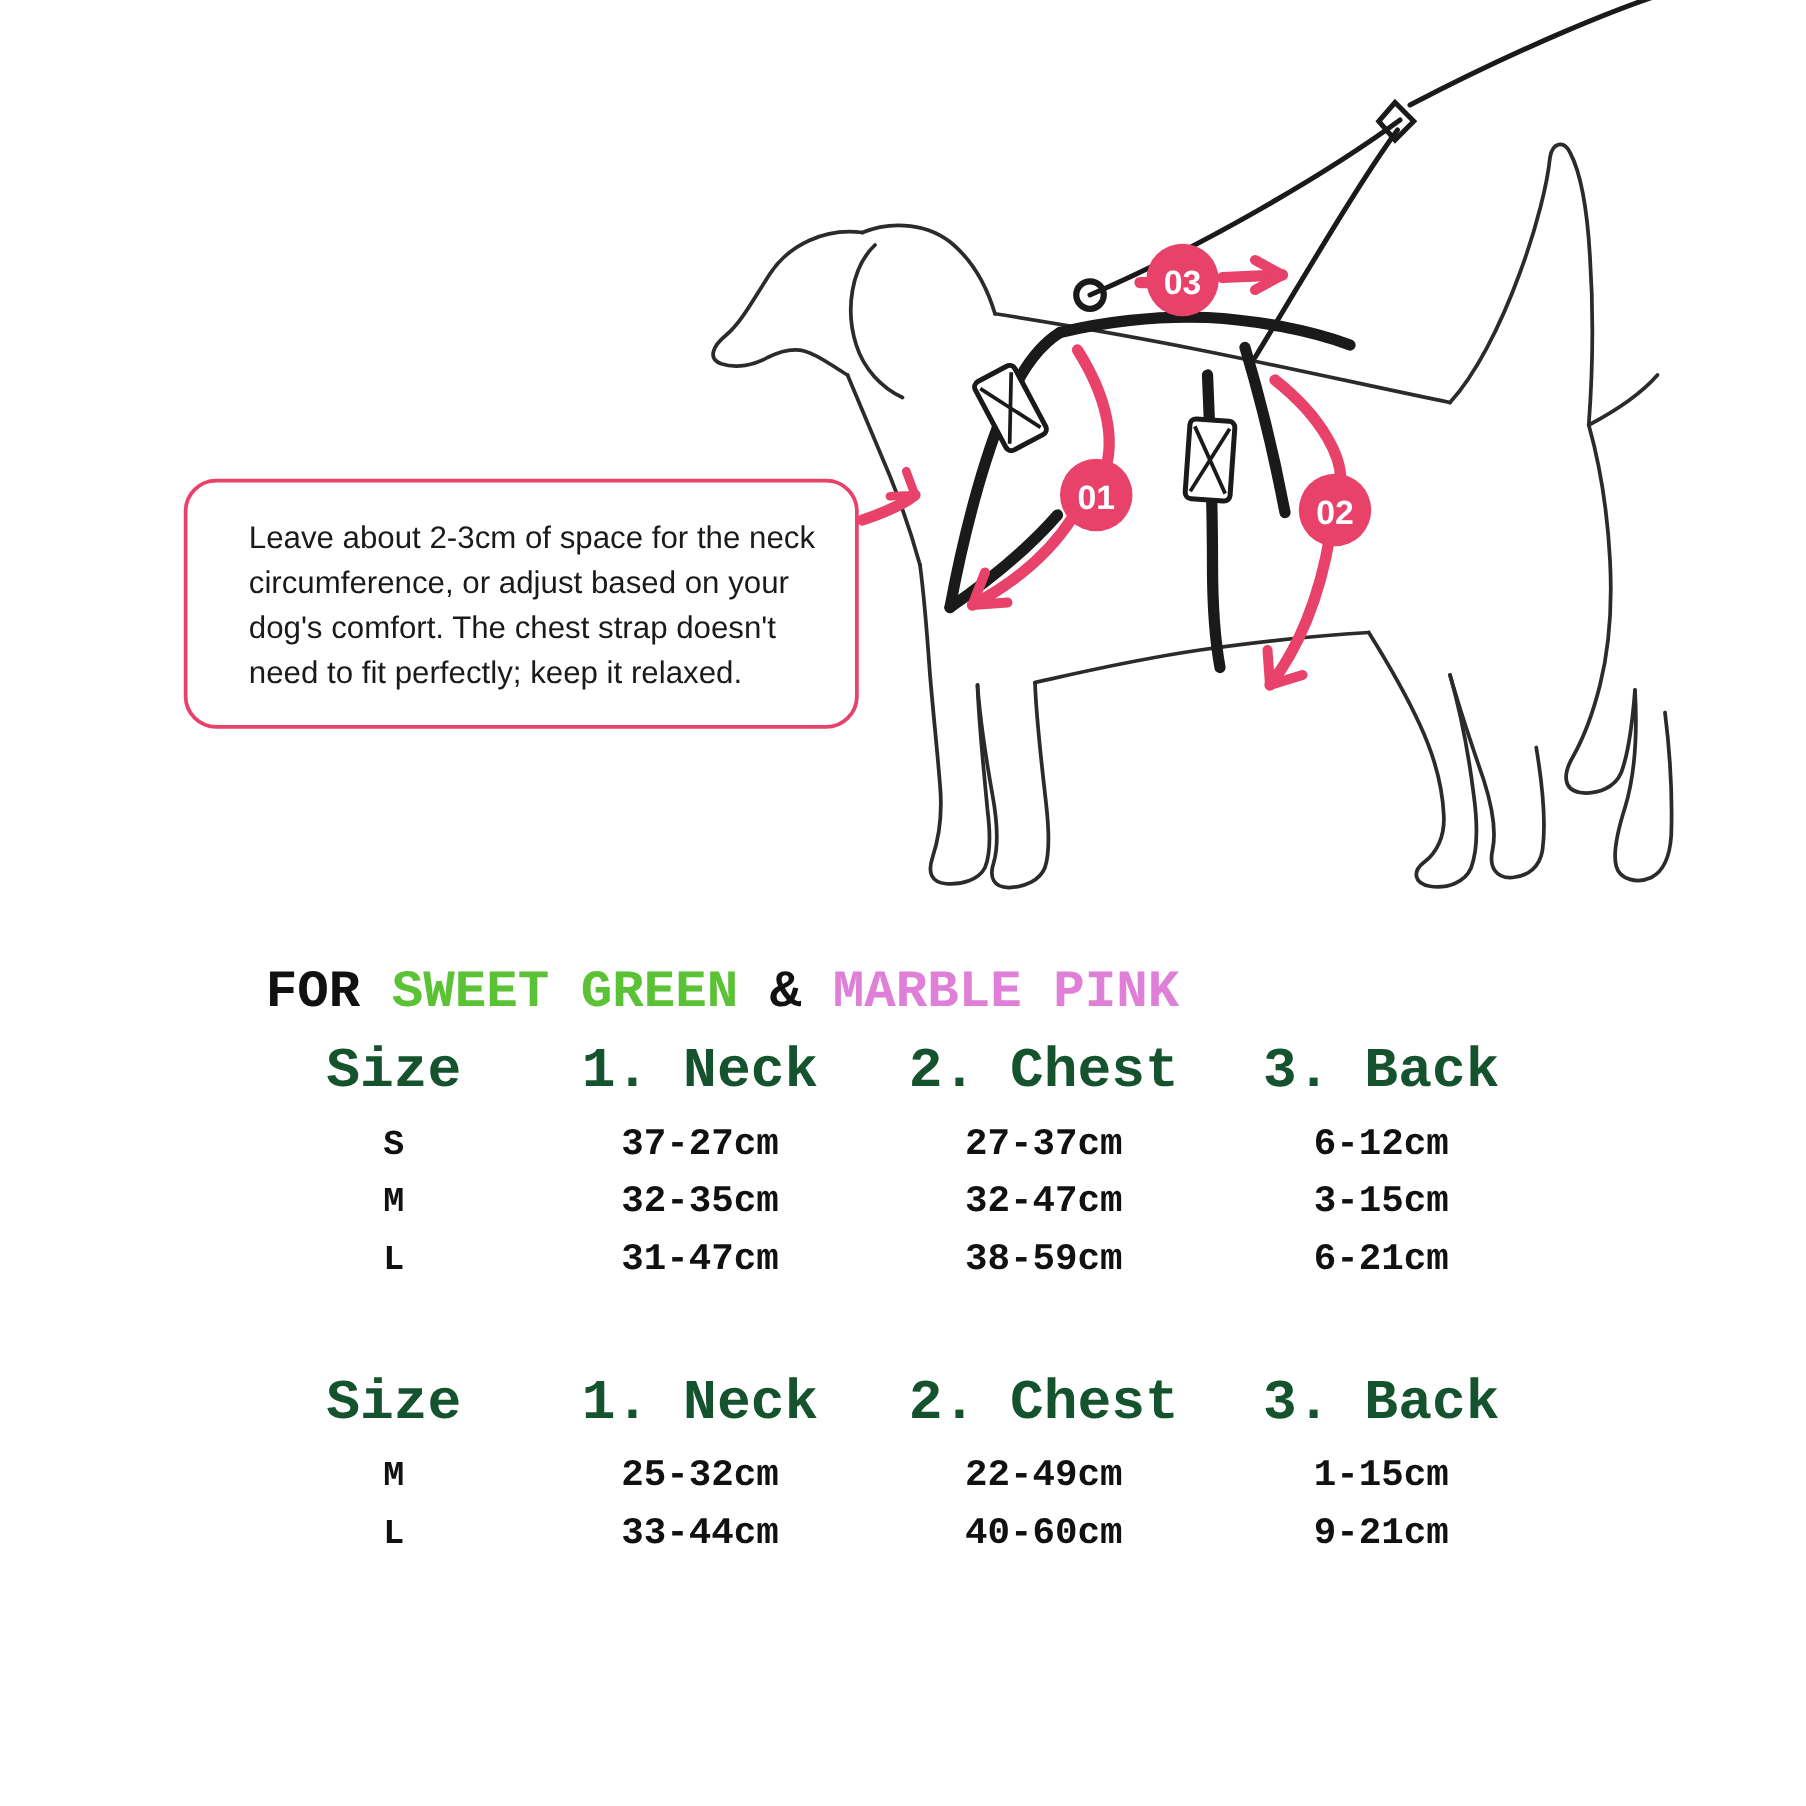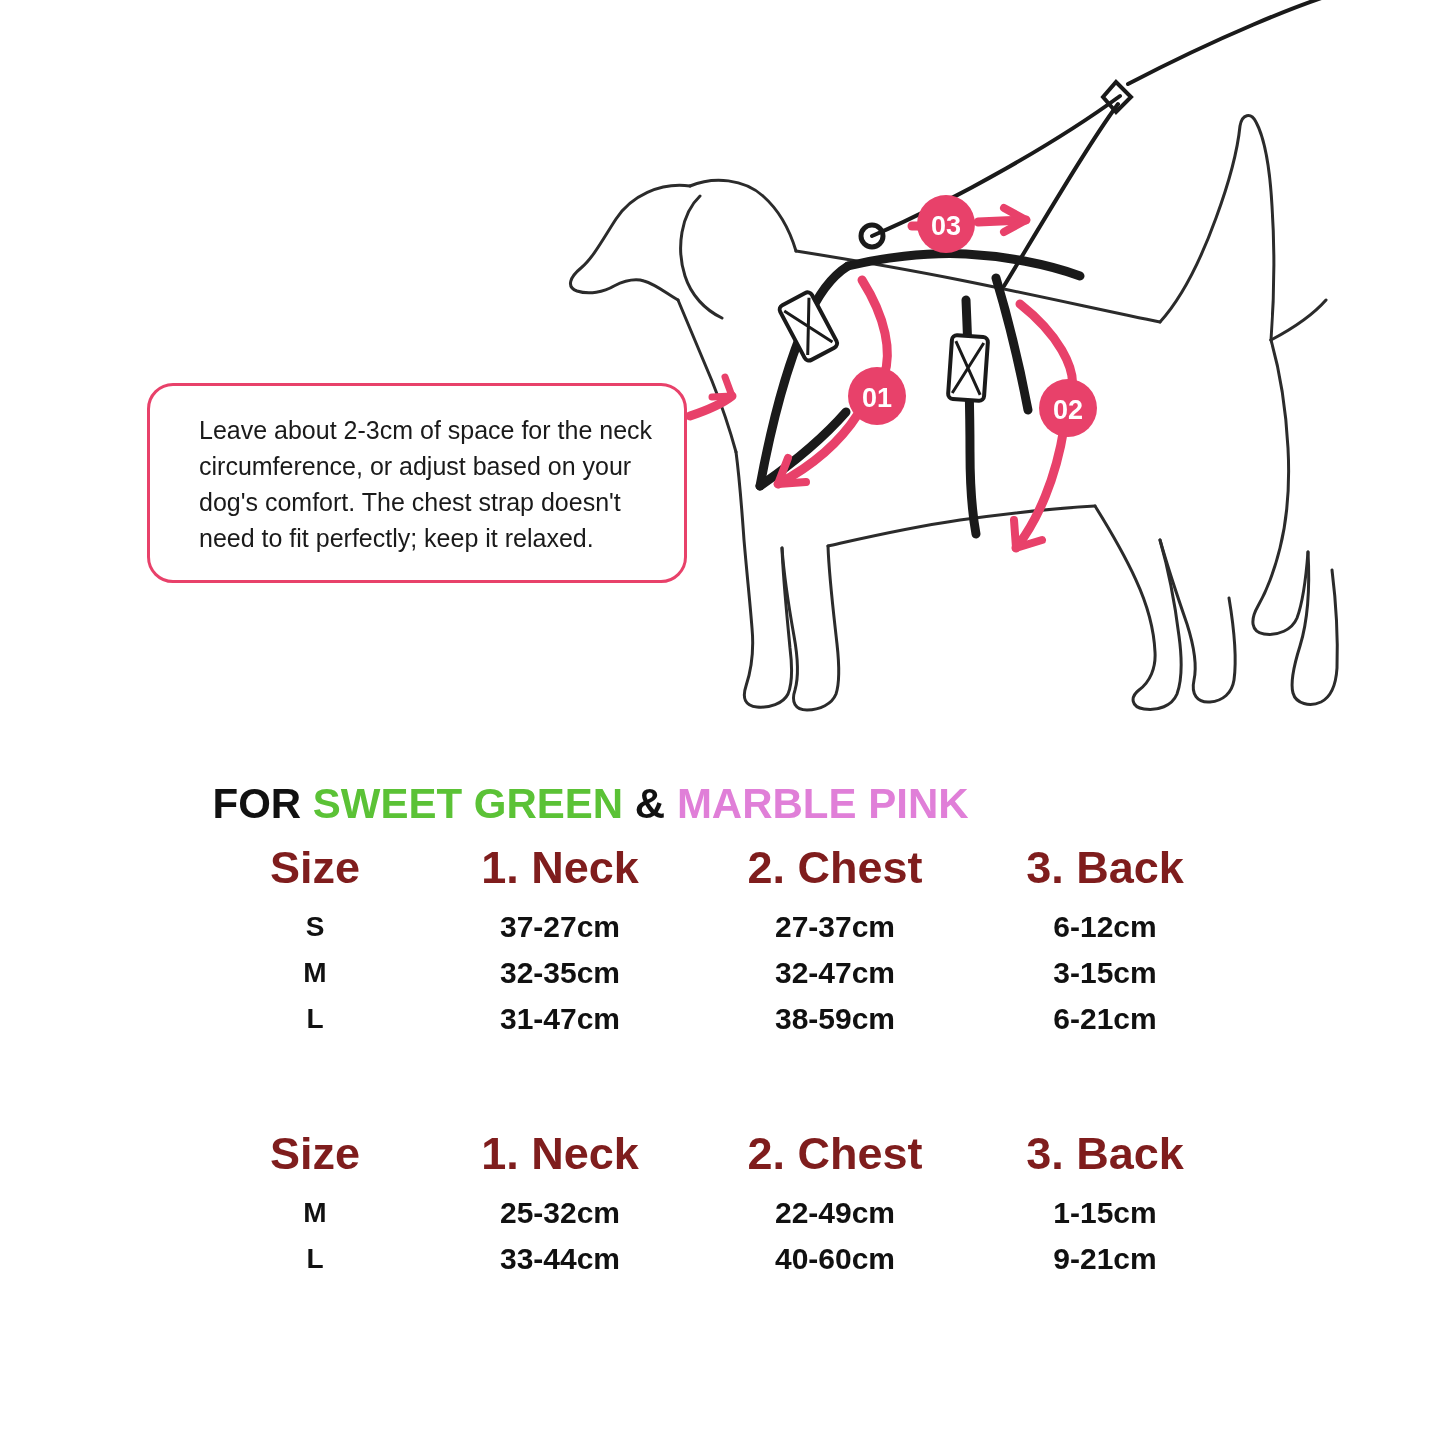--- a/index.html
+++ b/index.html
@@ -51,21 +51,22 @@
 
   
   #tables {
     position: absolute;
     left: 0;
     top: 770px;
     width: 1445px;
   }
   .table-block {
     width: 1030px;
-    margin: 10px auto;
+    margin: 0 auto;
+    font-family: Liberation Mono, monospace;
   }
   .block-gap {
     height: 62px;
   }
   .table-title {
     font-size: 42px;
     font-weight: bold;
     letter-spacing: 0px;
     margin-left: 5px;
     margin-bottom: 10px;
@@ -76,21 +77,21 @@
   table.size-table {
     width: 1030px;
     border-collapse: collapse;
     table-layout: fixed;
   }
   table.size-table th {
     font-size: 45px;
     font-weight: bold;
     text-align: center;
     padding: 4px 0 10px 0;
-    color: #7f1d1d;
+    color: #14532d;
   }
   table.size-table th.col-size { width: 215px; }
   table.size-table th.col-neck { width: 275px; }
   table.size-table th.col-chest { width: 275px; }
   table.size-table th.col-back { width: 265px; }
 
   table.size-table td {
     font-size: 30px;
     font-weight: bold;
     text-align: center;

